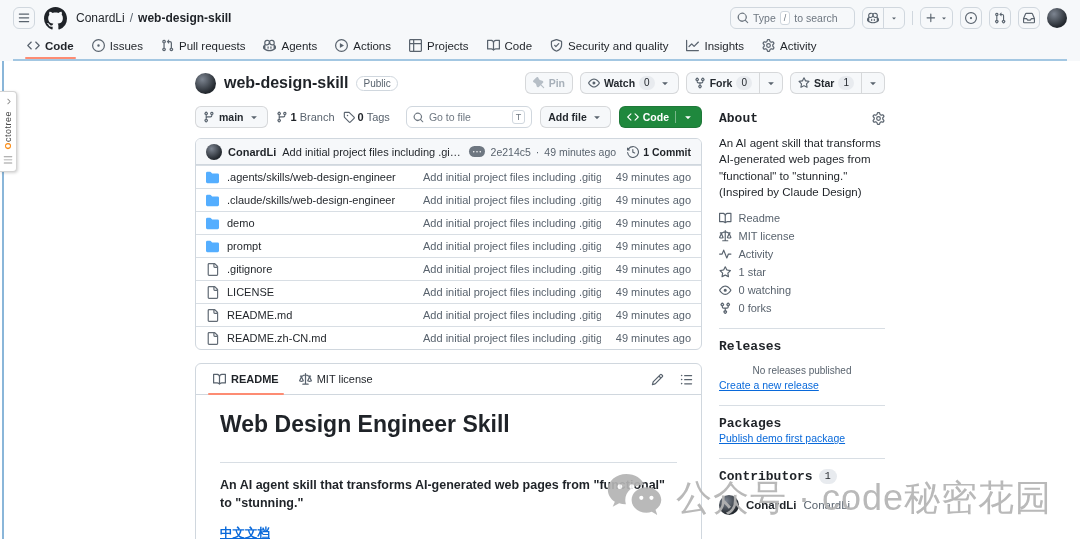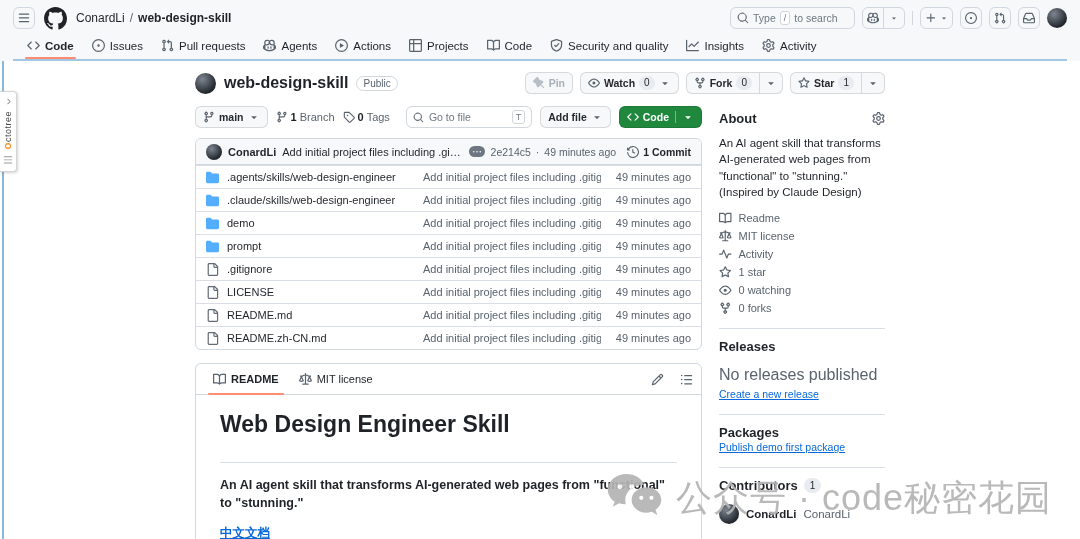--- a/index.html
+++ b/index.html
@@ -127,27 +127,27 @@
   .rm-actions { margin-left:auto; display:flex; align-items:center; gap:16px; color:#59636e; font-size:13px; }
   .rm-body { padding:16px 24px 20px 24px; }
   .rm-h1 { font-size:23px; font-weight:600; padding-bottom:24px; border-bottom:1px solid #d8dee4; margin-bottom:14px; }
   .rm-intro { font-size:12.5px; font-weight:700; margin-bottom:13px; line-height:1.4; }
   .rm-link { color:#0969da; font-size:12.5px; font-weight:600; text-decoration:underline; }
 
   
   .sidebar { width:166px; flex:none; padding-top:3px; }
   .sb-section { padding:10px 0 14px 0; border-top:1px solid #d8dee4; }
   .sb-section:first-child { border-top:none; padding-top:5px; }
-  .sb-h { font-size:13px; font-weight:600; display:flex; align-items:center; }
+  .sb-h { font-size:13px; font-weight:600; display:flex; align-items:center;font-family:Liberation Mono, monospace; }
   .sb-h .gear { margin-left:auto; color:#59636e; font-size:13px; cursor:pointer; }
   .sb-desc { margin-top:9px; font-size:11.5px; line-height:1.43; }
   .sb-meta { margin-top:11px; display:flex; flex-direction:column; gap:5.5px; }
   .sb-meta-item { display:flex; align-items:center; gap:7px; color:#59636e; font-size:11px; text-decoration:none; cursor:pointer; }
   .sb-meta-item .oct { font-size:12.5px; }
-  .sb-small { margin-top:9px; font-size:16px; color:#59636e; line-height:1.5; }
+  .sb-small { margin-top:9px; font-size:10px; color:#59636e; line-height:1.5;text-align:center; }
   .sb-link { display:block; font-size:10.5px; color:#0969da; text-decoration:underline; margin-top:1px; }
   .sb-count { background:#e8ebef; border-radius:999px; padding:0 6px; font-size:10px; font-weight:500; margin-left:6px; line-height:15px; }
   .contrib-row { display:flex; align-items:center; gap:7px; margin-top:11px; font-size:11.5px; }
   .contrib-row .uname { font-weight:700; color:#1f2328; text-decoration:none; }
   .contrib-row .fname { color:#59636e; }
 
   
   .watermark { position:absolute; right:28px; bottom:22px; z-index:40; display:flex; align-items:center;
     gap:13px; color:#b4b4b4; opacity:.92; pointer-events:none; }
   .wm-ico svg { width:58px; height:48px; }

